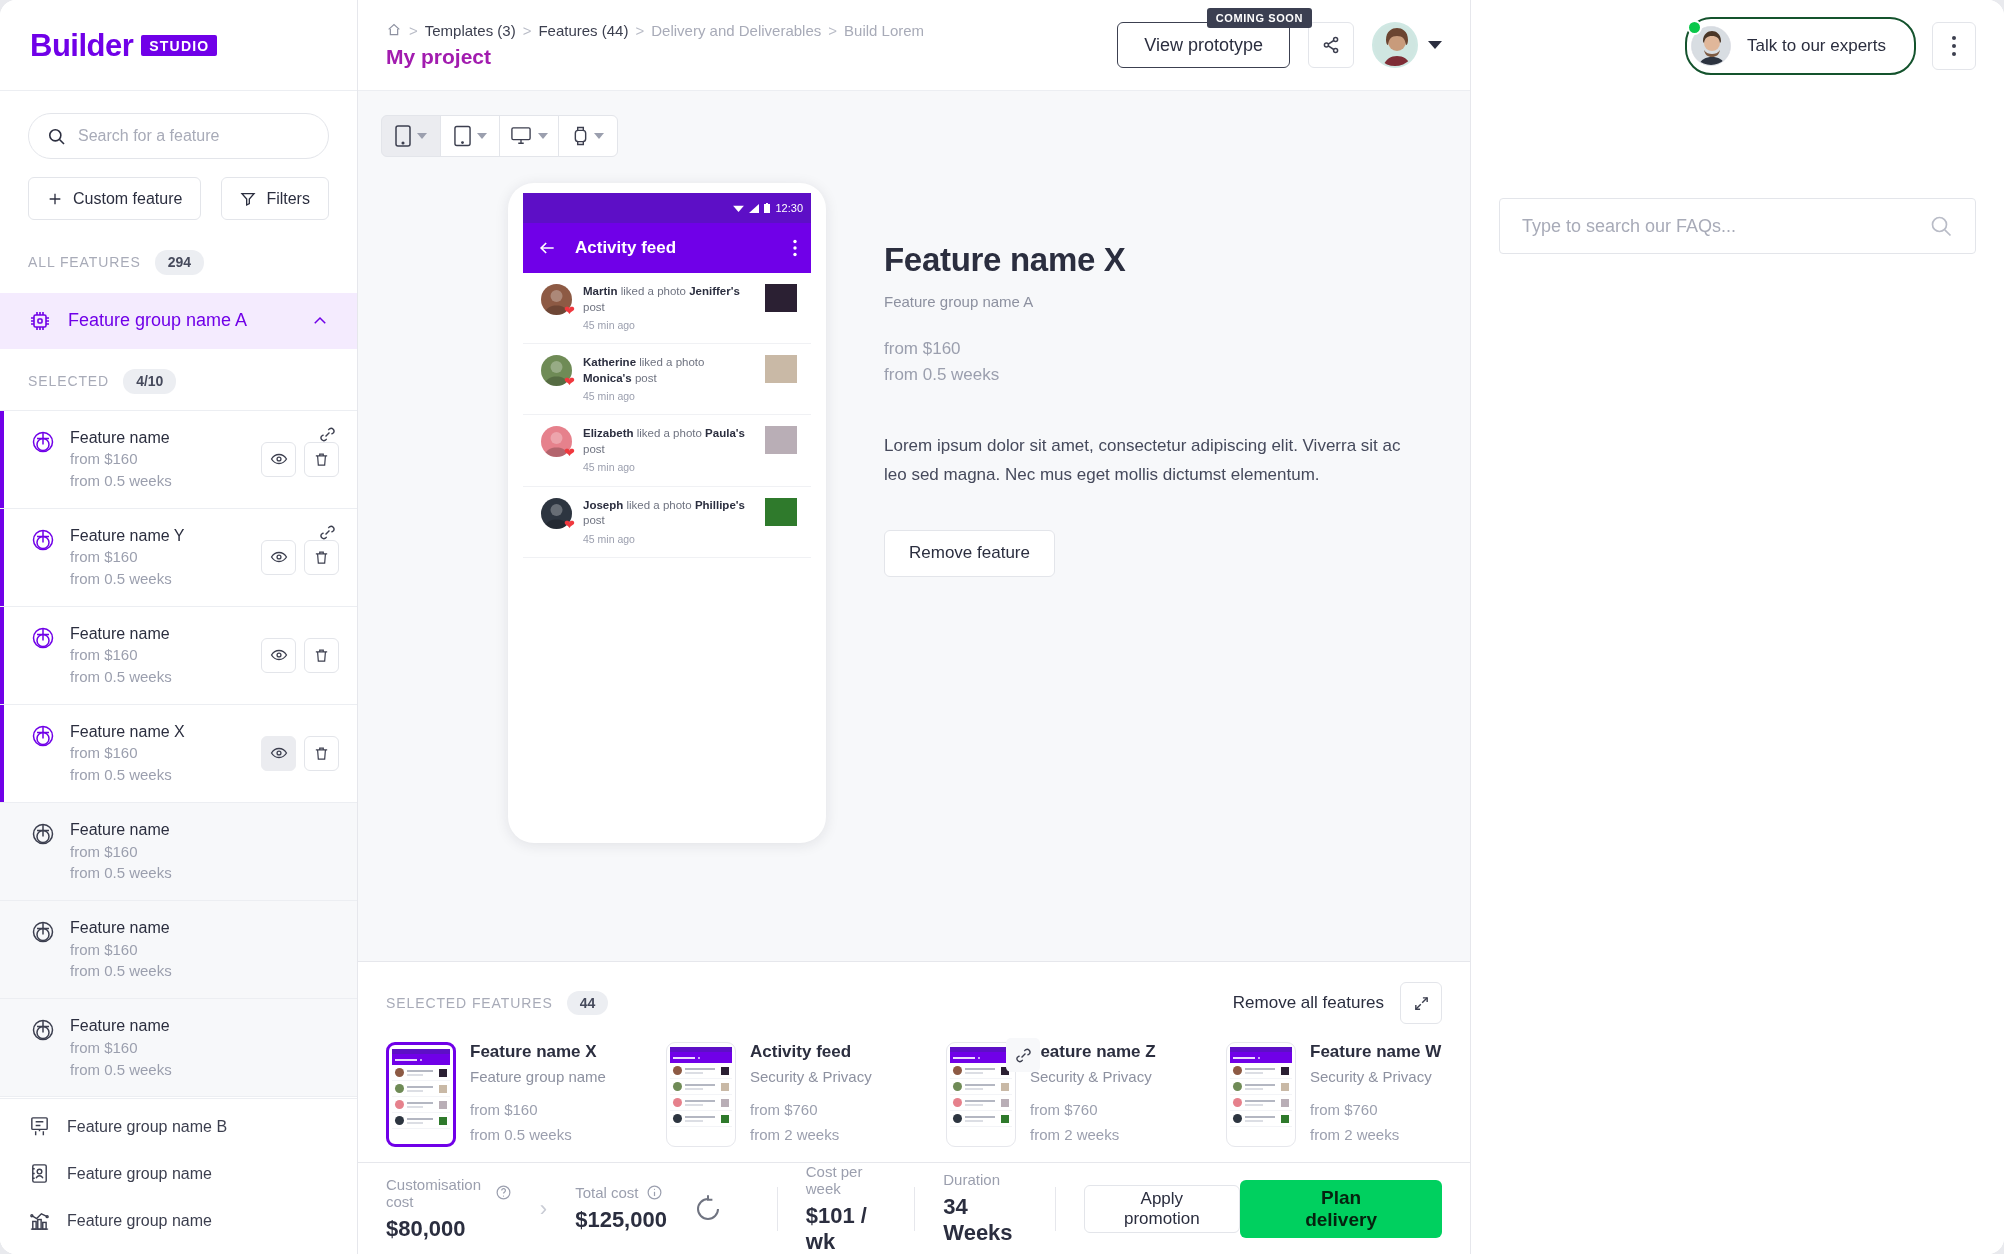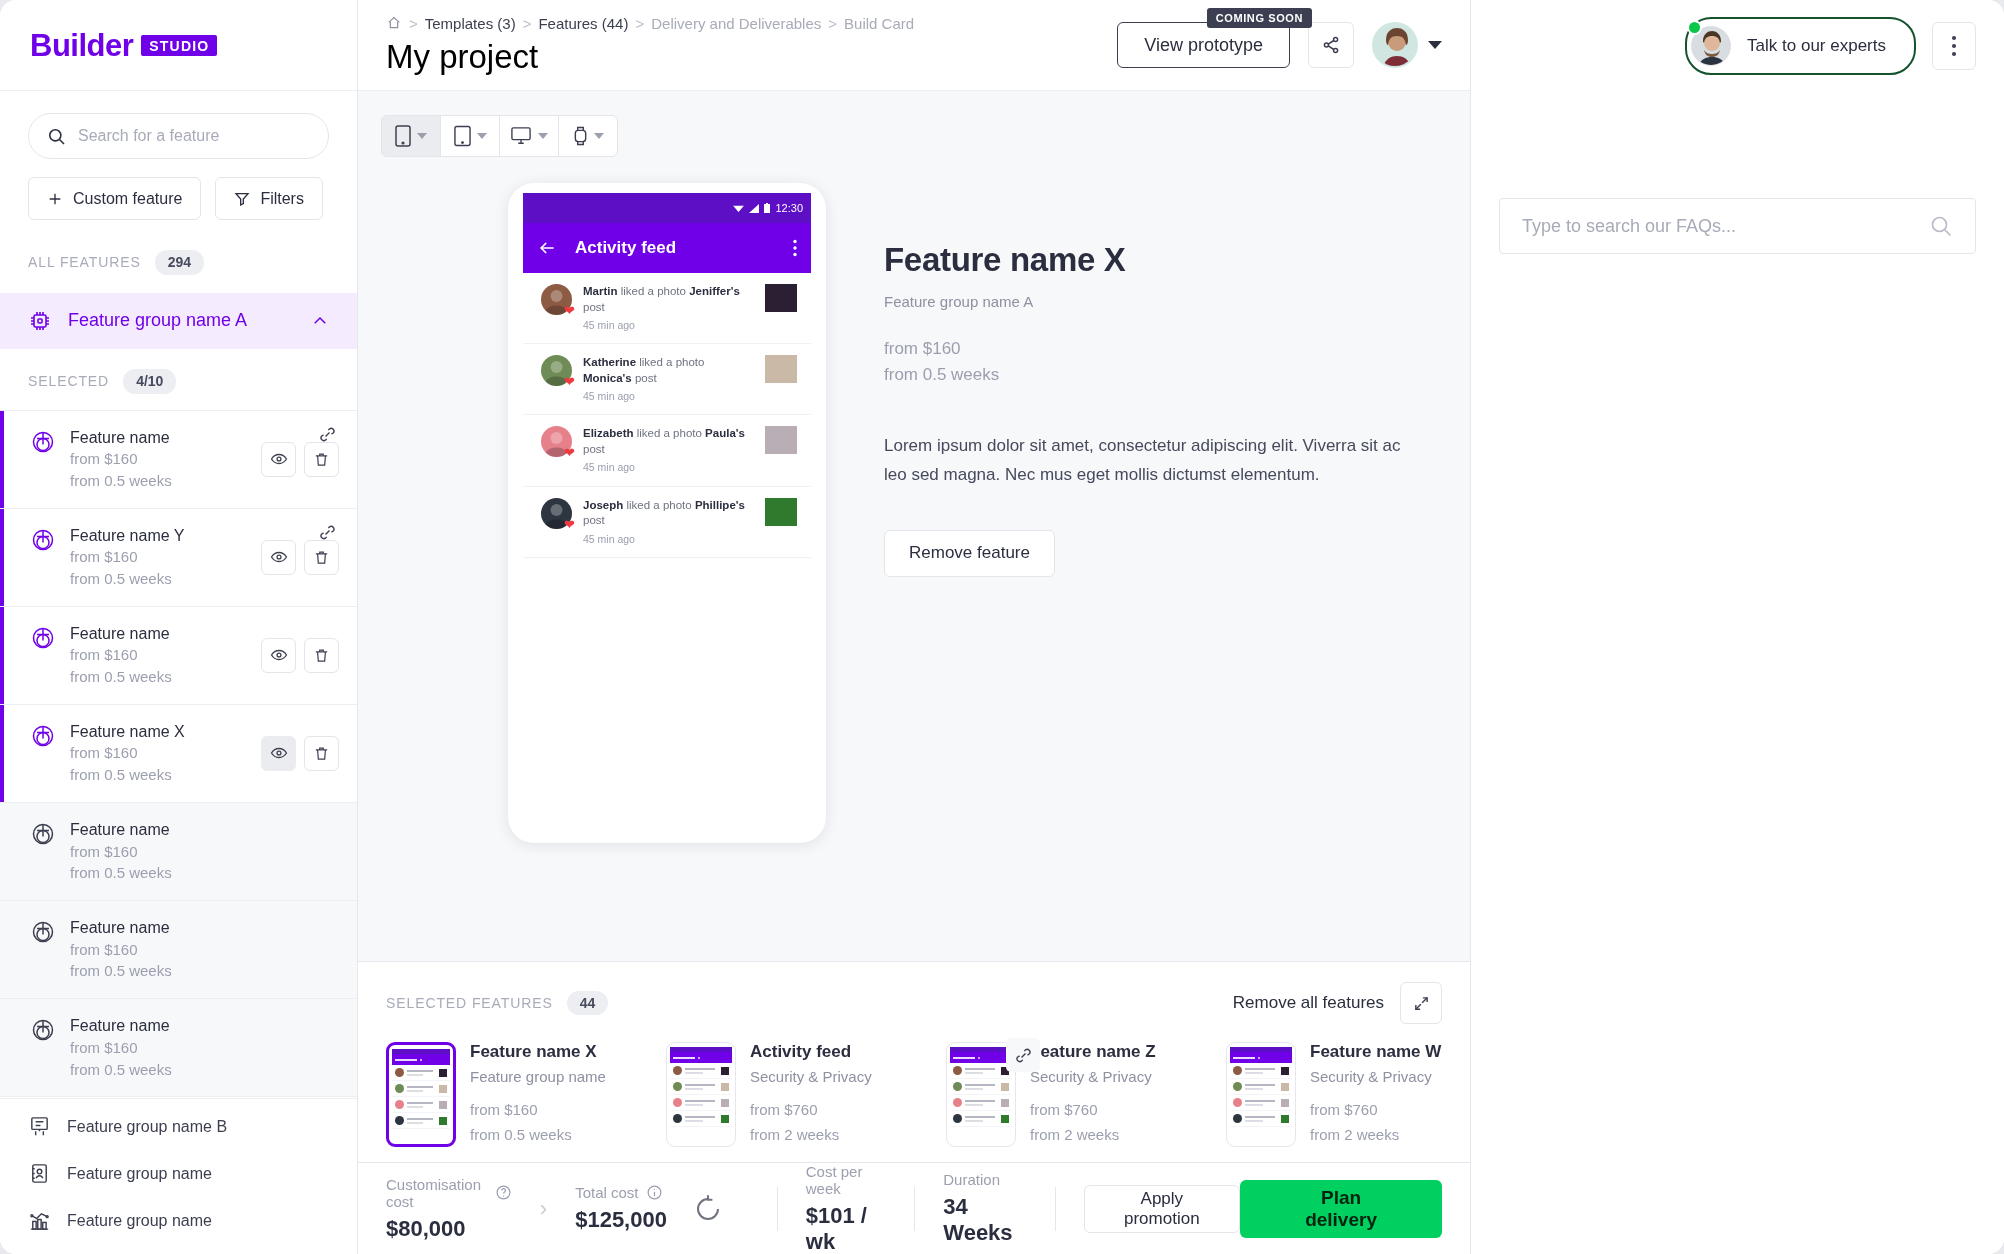--- a/index.html
+++ b/index.html
@@ -31,21 +31,21 @@
   .search-box {
     height: 46px; border: 1px solid #e3e5ea; border-radius: 24px;
     display: flex; align-items: center; gap: 12px; padding: 0 18px;
   }
   .search-box input {
     border: 0; outline: 0; font-size: 16px; font-family: inherit; color: #0c4a6e;
     background: transparent; width: 100%;
   }
   .search-box input::placeholder { color: #a8abb8; }
 
-  .btn-row { display: flex; gap: 14px; padding: 18px 28px 0; }
+  .btn-row { display: flex; gap: 20px; padding: 18px 28px 0; }
   .btn-outline {
     border: 1px solid #e3e5ea; background: #fff; border-radius: 6px; height: 43px;
     display: flex; align-items: center; justify-content: center; gap: 10px;
     font-size: 16px; font-family: inherit; color: #2b2e3f; cursor: pointer; padding: 0 18px;
   }
   .count-pill {
     background: #eceef2; color: #464a5c; font-size: 14px; font-weight: 600;
     border-radius: 12px; padding: 4px 13px; line-height: 1.2;
   }
   .all-features-row {
@@ -93,21 +93,21 @@
   
   .center { flex: 1; display: flex; flex-direction: column; min-width: 0; }
   .topbar {
     height: 91px; display: flex; align-items: center; padding: 0 28px 0 28px;
     border-bottom: 1px solid #eceef2; position: relative;
   }
   .crumbs { display: flex; align-items: center; gap: 7px; font-size: 15px; }
   .crumbs .sep { color: #b9bcc7; }
   .crumb-dark { color: #3c3f4f; }
   .crumb-light { color: #a8abb8; }
-  .page-title { font-size: 33px; font-weight: 400; color: #000000; margin-top: 6px; }
+  .page-title { font-size: 21px; font-weight: 700; color: #a21caf; margin-top: 6px; }
   .topbar-left { flex: 1; }
   .topbar-right { display: flex; align-items: center; gap: 18px; position: relative; }
   .proto-btn-wrap { position: relative; }
   .proto-btn {
     border: 1px solid #3c4050; background: #fff; border-radius: 6px; height: 46px;
     padding: 0 26px; font-size: 18px; font-family: inherit; color: #2b2e3f; cursor: pointer;
   }
   .coming-soon {
     position: absolute; right: -22px; top: -14px; background: #3b3f51; color: #fff;
     font-size: 11px; font-weight: 700; letter-spacing: .6px; padding: 4px 9px; border-radius: 3px;
@@ -591,21 +591,21 @@
                 <path d="M6.5 10v9h11v-9"></path>
             </svg>
           </span>
           <span class="sep">&gt;</span>
           <span class="crumb-dark">Templates (3)</span>
           <span class="sep">&gt;</span>
           <span class="crumb-dark">Features (44)</span>
           <span class="sep">&gt;</span>
           <span class="crumb-light">Delivery and Deliverables</span>
           <span class="sep">&gt;</span>
-          <span class="crumb-light">Build Card</span>
+          <span class="crumb-light">Build Lorem</span>
         </div>
         <div class="page-title">My project</div>
       </div>
 
       <div class="topbar-right">
         <div class="proto-btn-wrap">
           <button class="proto-btn">View prototype</button>
           <span class="coming-soon">COMING SOON</span>
         </div>
         <button class="sq-btn" style="width:46px;height:46px">

